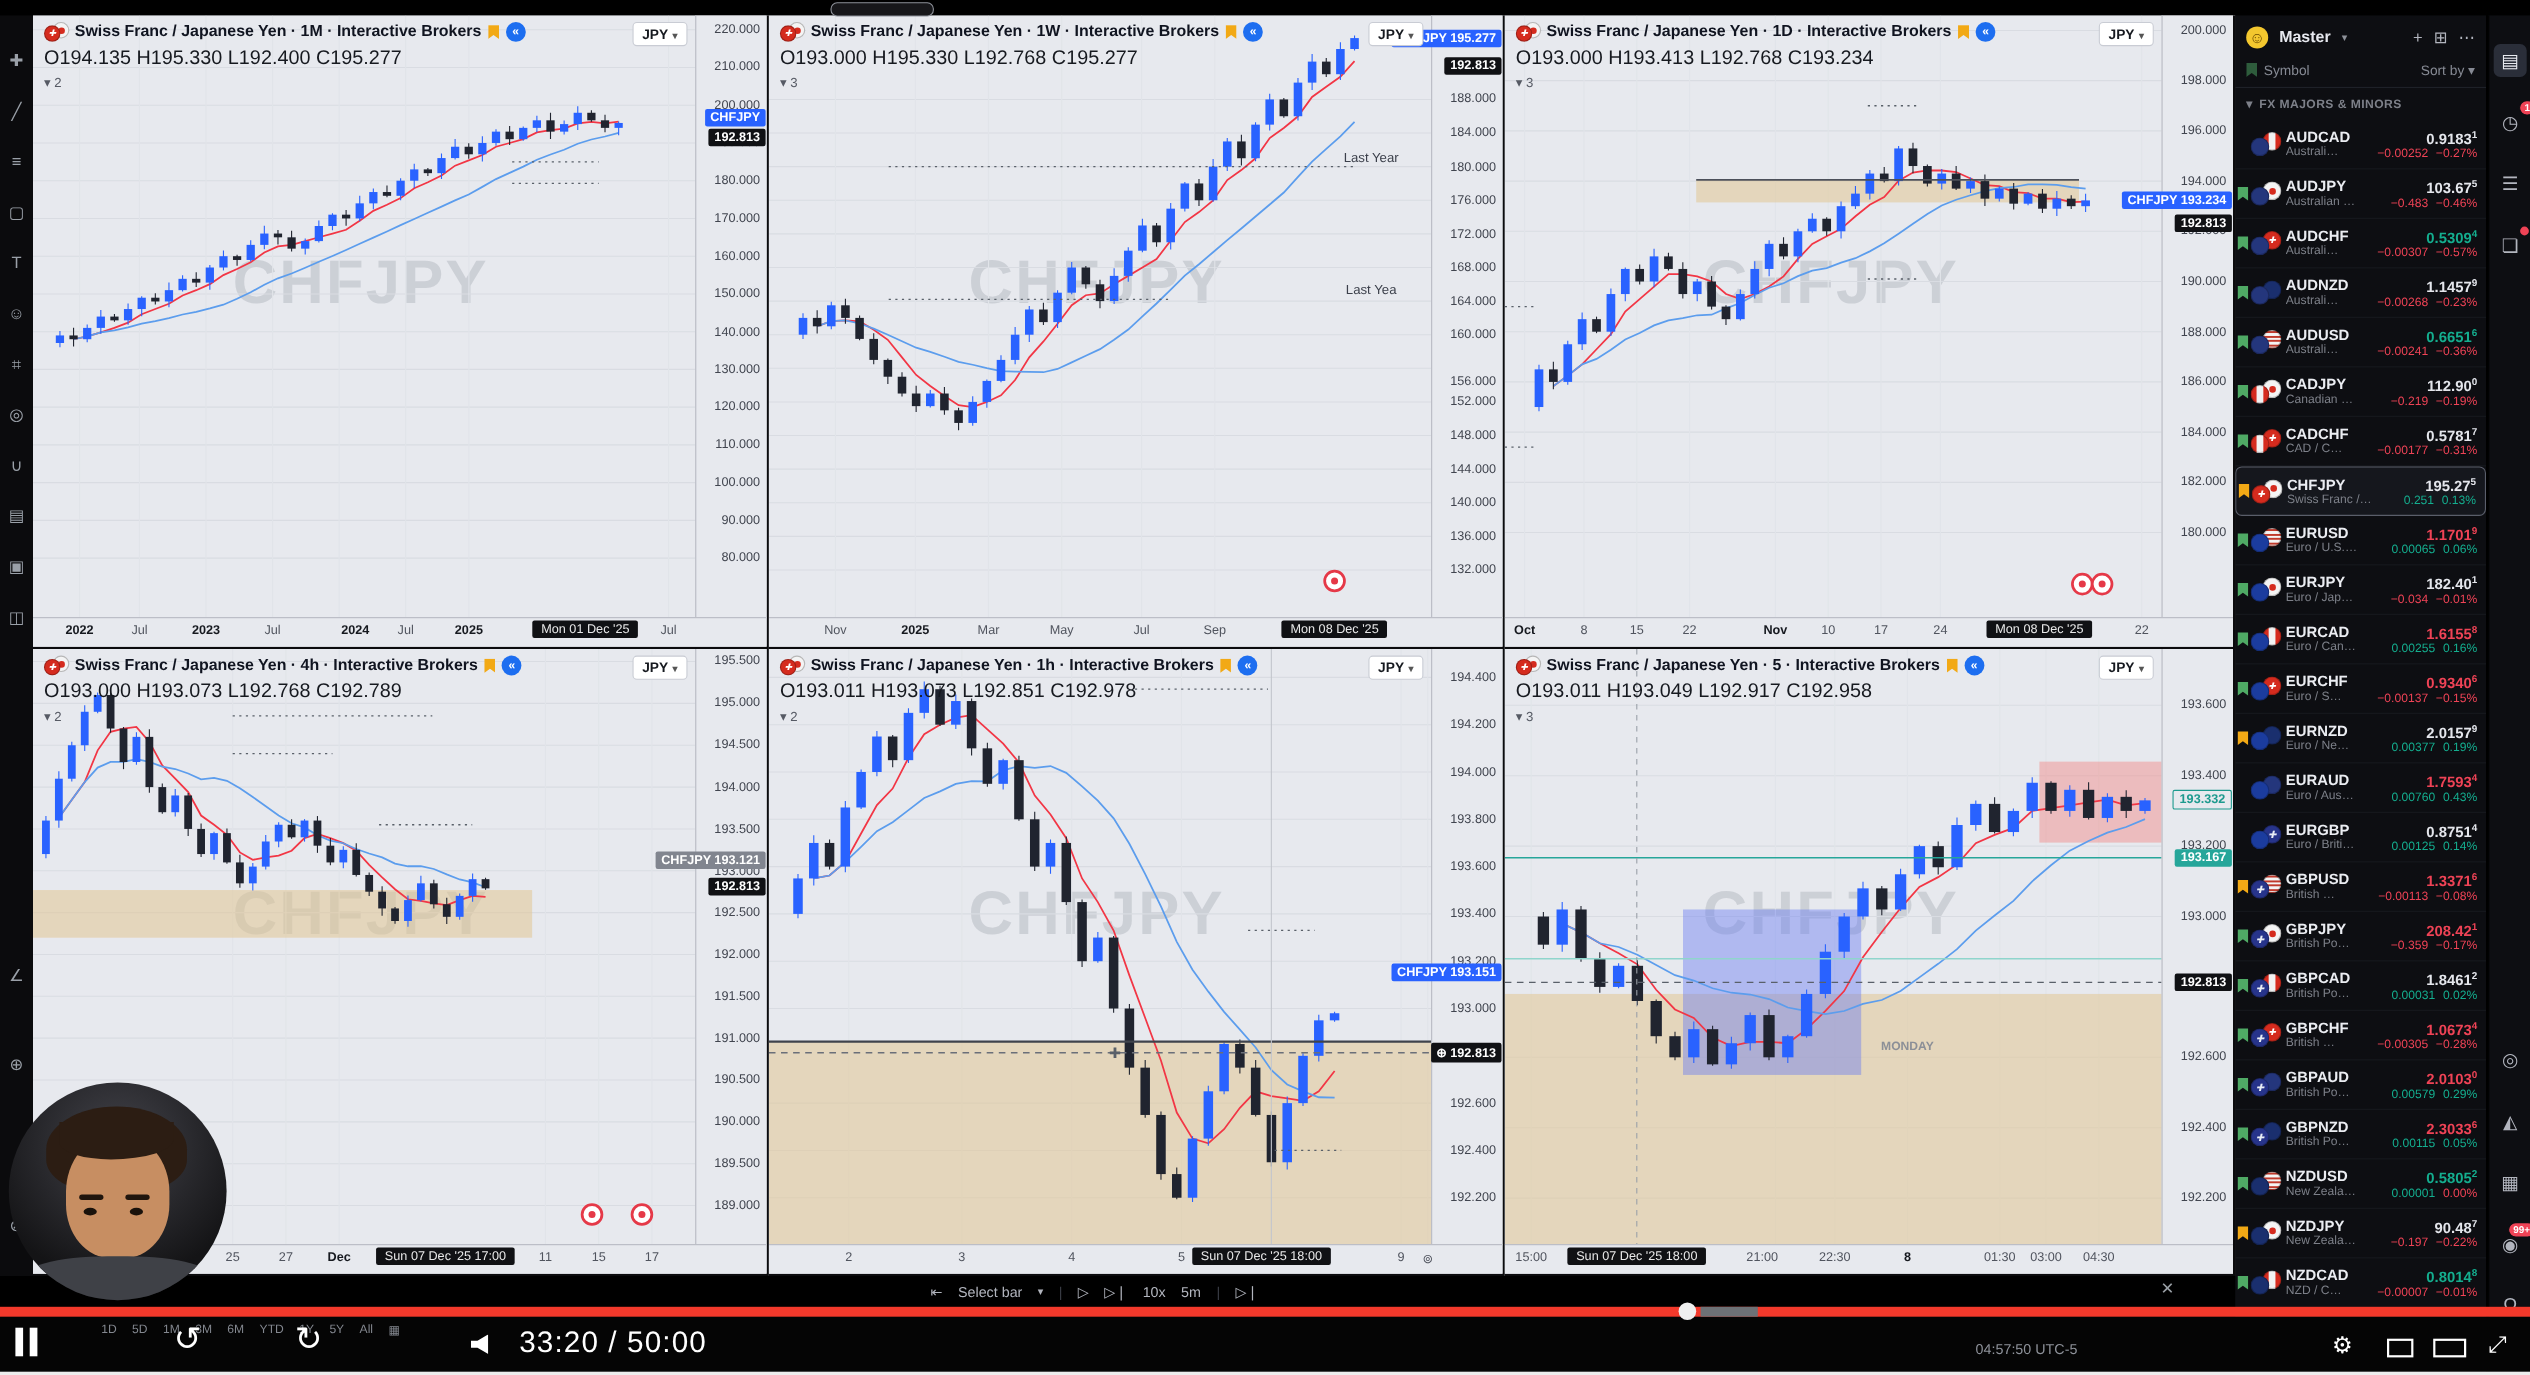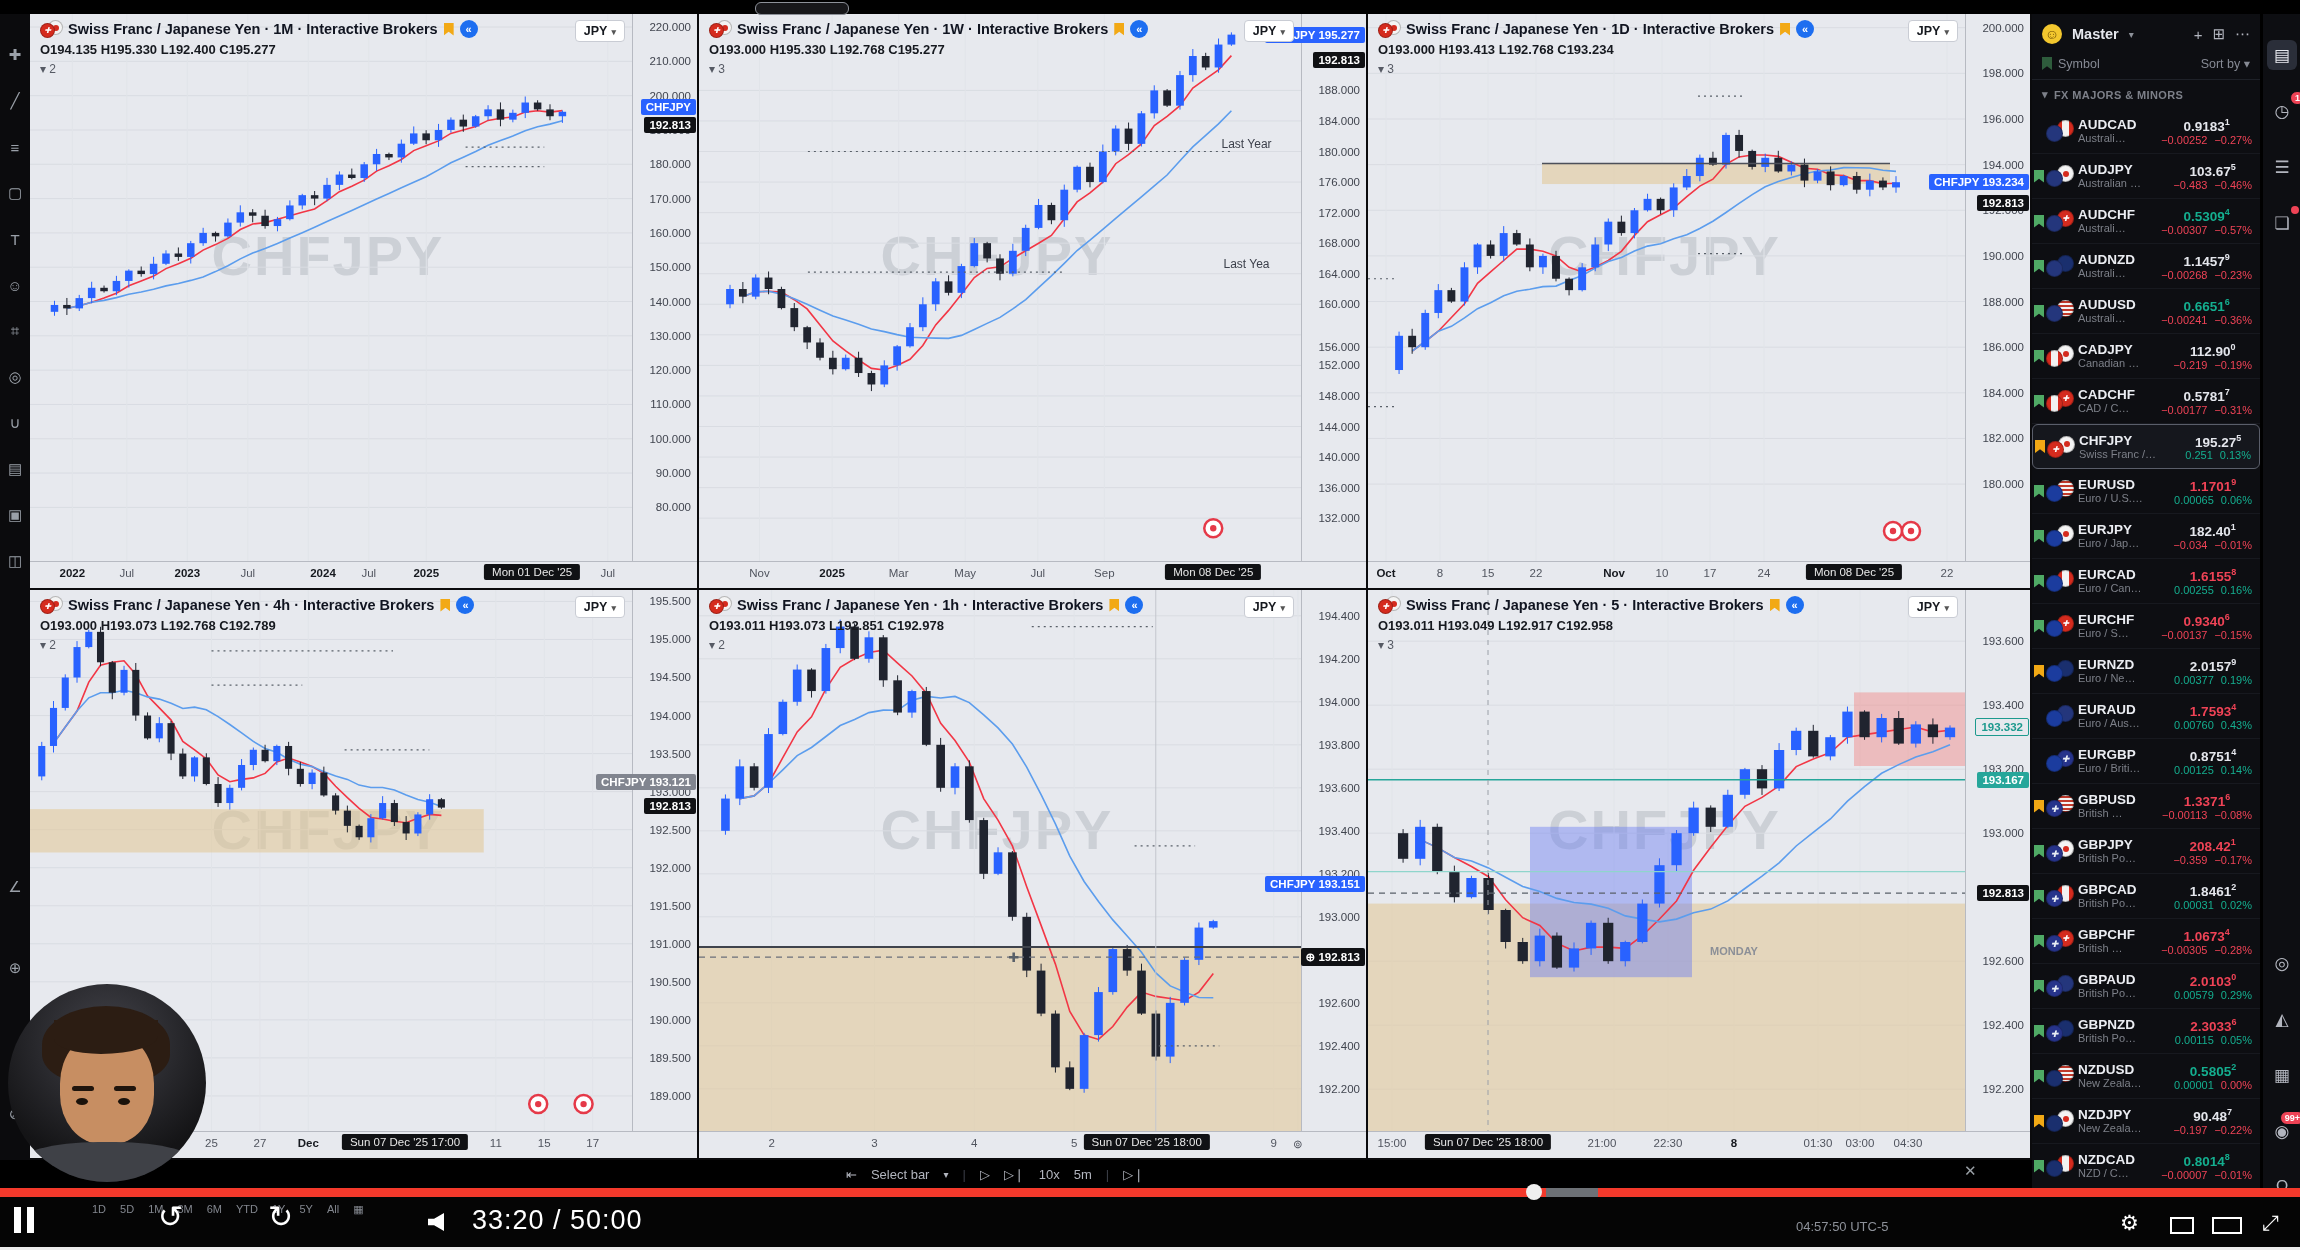--- a/index.html
+++ b/index.html
@@ -21,21 +21,21 @@
   .tag.gray{background:#81858f;color:#fff}
   .tag.teal{background:#26a69a;color:#fff}
   .tag.tealo{background:#e7e9ee;color:#1d9a8e;border:1px solid #1d9a8e}
   .taxis{position:absolute;left:0;right:0;bottom:0;height:26px;border-top:1px solid #b7bac2;background:#e7e9ee}
   .tlab{position:absolute;top:5px;transform:translateX(-50%);font-size:11.5px;color:#50545e;white-space:nowrap}
   .tlab.b{font-weight:700;color:#16191f}
   .tlab.tip{background:#101114;color:#e8e8e8;padding:2px 8px;border-radius:2px;top:2px;font-weight:400;z-index:3}
   .hdr{position:absolute;left:10px;top:6px;z-index:6}
   .hrow{display:flex;align-items:center;gap:6px}
   .htitle{font-size:14.5px;font-weight:700;color:#101420}
-  .ohlc{font-size:13px;color:#16191f;margin-top:4px;font-weight:700}
+  .ohlc{font-size:18px;color:#16191f;margin-top:4px;font-weight:400}
   .objs{font-size:12px;color:#565a64;margin-top:5px}
   .pairico{position:relative;width:22px;height:18px;display:inline-block}
   .fl{position:absolute;width:15px;height:15px;border-radius:50%;border:1px solid rgba(0,0,0,.25);box-sizing:border-box;
      display:flex;align-items:center;justify-content:center;font-size:8px;color:#fff;overflow:hidden}
   .fl.b2{left:8px;top:0;z-index:1}.fl.f2{left:0;top:3px;z-index:2}
   .f-chf{background:#d register:#d52b1e;background:#d52b1e}.f-chf::after{content:"✚";color:#fff;font-size:8px}
   .f-jpy{background:#f4f4f4}.f-jpy::after{content:"";width:6px;height:6px;border-radius:50%;background:#d52b1e}
   .f-aud{background:#24367c}.f-nzd{background:#1a2f6e}.f-eur{background:#1b3c9e}
   .f-cad{background:linear-gradient(90deg,#d52b1e 28%,#f2f2f2 28%,#f2f2f2 72%,#d52b1e 72%)}
   .f-usd{background:repeating-linear-gradient(180deg,#c0392b 0 2px,#f4f4f4 2px 4px)}
@@ -58,21 +58,21 @@
   #wl-sort{margin-left:auto;cursor:pointer}
   #wl-section{display:flex;align-items:center;gap:6px;padding:8px 10px;color:#7d8089;font-size:11px;font-weight:700;letter-spacing:.4px}
   .wrow{position:relative;display:flex;align-items:center;height:45px;padding:0 8px 0 2px;box-sizing:border-box;cursor:pointer;border-bottom:1px solid #17191f}
   .wrow.sel{border:1px solid #5a5e6a;border-radius:6px;background:#15171d}
   .wmark{width:12px;display:flex;justify-content:flex-start}
   .wpair{position:relative;width:30px;height:24px;flex:none}
   .wpair .fl{width:17px;height:17px}
   .wmain{flex:1;min-width:0;margin-left:2px}
   .wsym{font-size:13.5px;font-weight:700;color:#ebedf2;line-height:15px}
   .wdesc{font-size:11px;color:#7d8089;white-space:nowrap;overflow:hidden;line-height:13px}
-  .wright{text-align:center}
+  .wright{text-align:right}
   .wpr{font-size:13.5px;font-weight:700;line-height:15px}
   .wpr sup{font-size:9px}
   .wchg{font-size:11px;line-height:13px;display:flex;gap:7px;justify-content:flex-end}
   .cw{color:#e4e6ec}.cg{color:#14ae8f}.cr{color:#ef4356}
   
   #right-bar{left:2262px;top:14px;width:38px;height:1236px;background:#0d0e12;border-left:1px solid #000;z-index:5}
   .rico{position:absolute;left:4px;width:30px;height:30px;border-radius:6px;color:#b2b5be;font-size:17px;
     display:flex;align-items:center;justify-content:center;cursor:pointer}
   .rico.active{background:#2a2e39;color:#e8eaf0}
   .rbadge{position:absolute;top:-5px;right:-8px;background:#ef4356;color:#fff;font-size:9px;font-weight:700;

